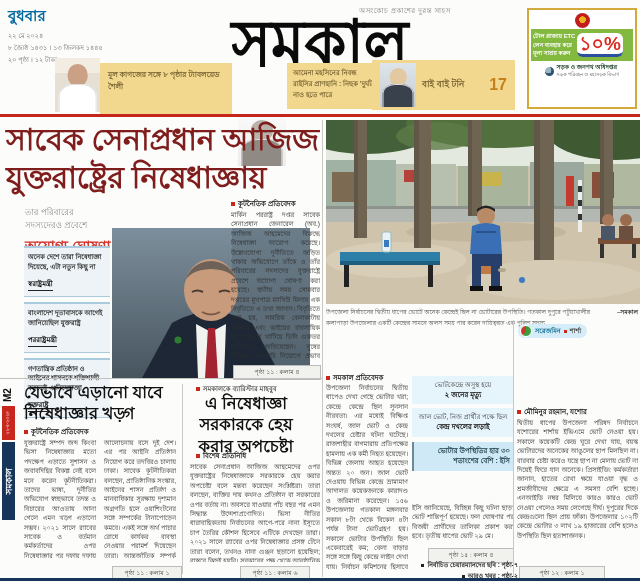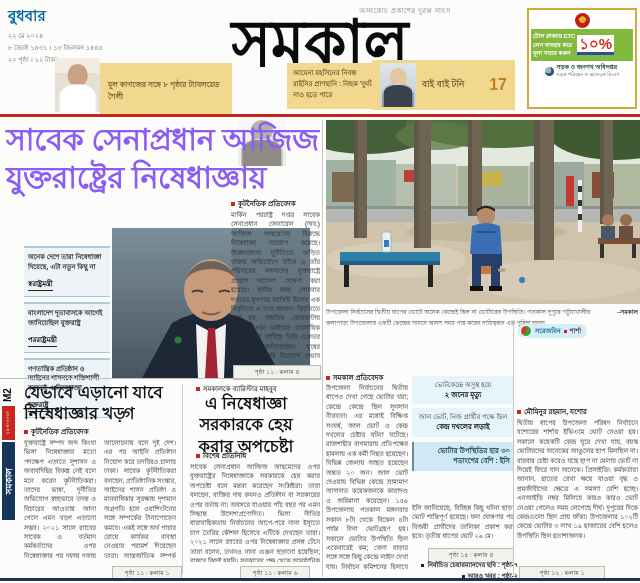--- a/index.html
+++ b/index.html
@@ -10,21 +10,21 @@
   .day{font-size:15px;font-weight:bold;color:#0369a1;}
   .dateline{font-size:6.5px;color:#666;line-height:1.55;margin-top:2px;}
   .tagline{font-size:7px;color:#777;letter-spacing:.5px;}
   .logo{font-size:60px;font-weight:900;color:#0a0a0a;line-height:1;text-align:center;
         transform:scaleY(1.08);transform-origin:top;}
   .adbox{border:2px solid #d2a93a;background:#fff;box-sizing:border-box;padding:2px;
          display:flex;flex-direction:column;align-items:center;}
   .emblem{width:15px;height:15px;border-radius:50%;background:radial-gradient(circle at 50% 45%,#e8b41f 0 30%,#c21d1d 31% 100%);margin:1px auto;}
   .adgreen{width:100%;background:#84b93f;display:flex;align-items:center;gap:2px;padding:3px 2px;box-sizing:border-box;}
   .adgreen .l{font-size:5.8px;font-weight:bold;color:#fff;line-height:1.5;white-space:nowrap;}
-  .discount{font-size:15px;font-weight:900;color:#d92b20;background:#fff;border-radius:0;padding:1px 2px;
+  .discount{font-size:19px;font-weight:900;color:#d92b20;background:#fff;border-radius:6px;padding:1px 2px;
             border-bottom:3px solid #2a4f9e;line-height:1;}
   .adorg{display:flex;align-items:center;gap:3px;margin-top:3px;}
   .globe{width:9px;height:9px;border-radius:50%;background:radial-gradient(circle at 35% 35%,#9db3c6 0 40%,#30506b 41% 100%);}
   .adorgtxt .o1{font-size:6px;font-weight:bold;color:#143a1e;line-height:1.3;}
   .adorgtxt .o2{font-size:4.8px;color:#444;line-height:1.3;}
   .teaser{background:#f2d78e;box-sizing:border-box;}
   .teaser-txt{font-size:7.5px;font-weight:bold;color:#7a6733;line-height:1.55;}
   .teaser-kicker{font-size:6.8px;font-weight:bold;color:#7a6733;}
   .teaser-page{font-size:15px;font-weight:bold;color:#c4801c;}
   .portrait{background:linear-gradient(#f2ece2 0 28%,#e6e0d4 28% 100%);position:relative;overflow:hidden;}
@@ -33,21 +33,21 @@
   .portrait::after{content:"";position:absolute;left:50%;top:48%;width:86%;height:55%;transform:translateX(-50%);
                    border-radius:40% 40% 0 0;background:#ffffff;box-shadow:inset 0 0 0 1px #ddd;}
   .portrait.sketch::before{background:#b9b2aa;}
   .portrait.sketch{background:linear-gradient(#fafafa,#ececec);}
   .portrait.sketch::after{background:#8f8a84;}
   .portrait.blond{background:linear-gradient(#dde4ea,#c5ccd2);}
   .portrait.blond::before{background:#e3c9a2;}
   .portrait.blond::after{background:#39414d;}
   .redrule{background:#c6251b;}
   
-  .h1{font-size:30px;font-weight:900;line-height:1.27;color:#8b5cf6;letter-spacing:-.3px;}
+  .h1{font-size:30px;font-weight:900;line-height:1.27;color:#7f1d1d;letter-spacing:-.3px;}
   .h2{font-size:19.5px;font-weight:900;line-height:1.3;color:#111;}
   .h3{font-size:16.5px;font-weight:900;line-height:1.3;color:#111;}
   .subgray{font-size:8.5px;color:#8d8d8d;line-height:1.5;}
   .subred{font-size:14px;font-weight:900;color:#d0322a;margin-top:3px;}
   .byline{font-size:7px;font-weight:bold;color:#222;display:flex;align-items:center;gap:3px;}
   .byline .bl{width:4px;height:4px;background:#c9271e;display:inline-block;}
   .body-txt{font-size:6.4px;line-height:1.47;text-align:justify;color:#2e2e2e;overflow:hidden;}
   .twocol{columns:2;column-gap:8px;}
   .jump{font-size:6.2px;color:#444;background:#f1f1ee;border:1px solid #bbb;text-align:center;
         padding:1px 3px;white-space:nowrap;}
@@ -116,41 +116,46 @@
     <div class="adorg">
       <div class="globe"></div>
       <div class="adorgtxt">
         <div class="o1">সড়ক ও জনপথ অধিদপ্তর</div>
         <div class="o2">সড়ক পরিবহন ও মহাসড়ক বিভাগ</div>
       </div>
     </div>
   </div>
 
   <div class="abs portrait" style="left:55px;top:58px;width:45px;height:54px;"></div>
-  <div class="abs teaser" style="left:100px;top:63px;width:132px;height:52px;padding:16px 8px;">
+  <div class="abs teaser" style="left:100px;top:63px;width:132px;height:52px;padding:6px 8px;">
     <div class="teaser-txt">মূল কাগজের সঙ্গে ৮ পৃষ্ঠার ট্যাবলয়েড শৈলী</div>
   </div>
 
   <div class="abs portrait sketch" style="left:238px;top:60px;width:48px;height:52px;"></div>
   <div class="abs teaser" style="left:287px;top:63px;width:120px;height:46px;padding:4px 6px;">
     <div class="teaser-kicker">আমেনা মহসিনের নিবন্ধ</div>
     <div class="teaser-txt" style="font-size:6.8px;width:92px;">রাইসির প্রাণহানি : নিছক 'দুর্ঘটনা' নাও হতে পারে</div>
     <div class="abs teaser-page" style="right:3px;bottom:2px;">৪</div>
   </div>
 
   <div class="abs teaser" style="left:372px;top:60px;width:143px;height:50px;display:flex;align-items:center;gap:6px;padding:3px 8px;">
     <div class="portrait blond" style="width:36px;height:44px;flex:none;"></div>
     <div class="teaser-txt" style="font-size:9px;text-align:right;">বাই বাই টনি</div>
     <div class="teaser-page" style="margin-left:auto;font-size:16px;">17</div>
   </div>
 
   <div class="abs redrule" style="left:0;top:114px;width:640px;height:3px;"></div>
 
   <div class="abs h1" style="left:6px;top:121px;width:314px;">সাবেক সেনাপ্রধান আজিজ যুক্তরাষ্ট্রের নিষেধাজ্ঞায়</div>
 
+  <div class="abs" style="left:25px;top:206px;width:100px;">
+    <div class="subgray">তার পরিবারের</div>
+    <div class="subgray">সদস্যদেরও প্রবেশে</div>
+    <div class="subred">অযোগ্য ঘোষণা</div>
+  </div>
 
   <div class="abs" style="left:24px;top:246px;width:86px;">
     <div class="quote">
       <div class="qt">অনেক দেশে তারা নিষেধাজ্ঞা দিয়েছে, এটা নতুন কিছু না</div>
       <span class="ql">স্বরাষ্ট্রমন্ত্রী</span>
     </div>
     <div class="quote">
       <div class="qt">বাংলাদেশ দূতাবাসকে আগেই জানিয়েছিল যুক্তরাষ্ট্র</div>
       <span class="ql">পররাষ্ট্রমন্ত্রী</span>
     </div>

